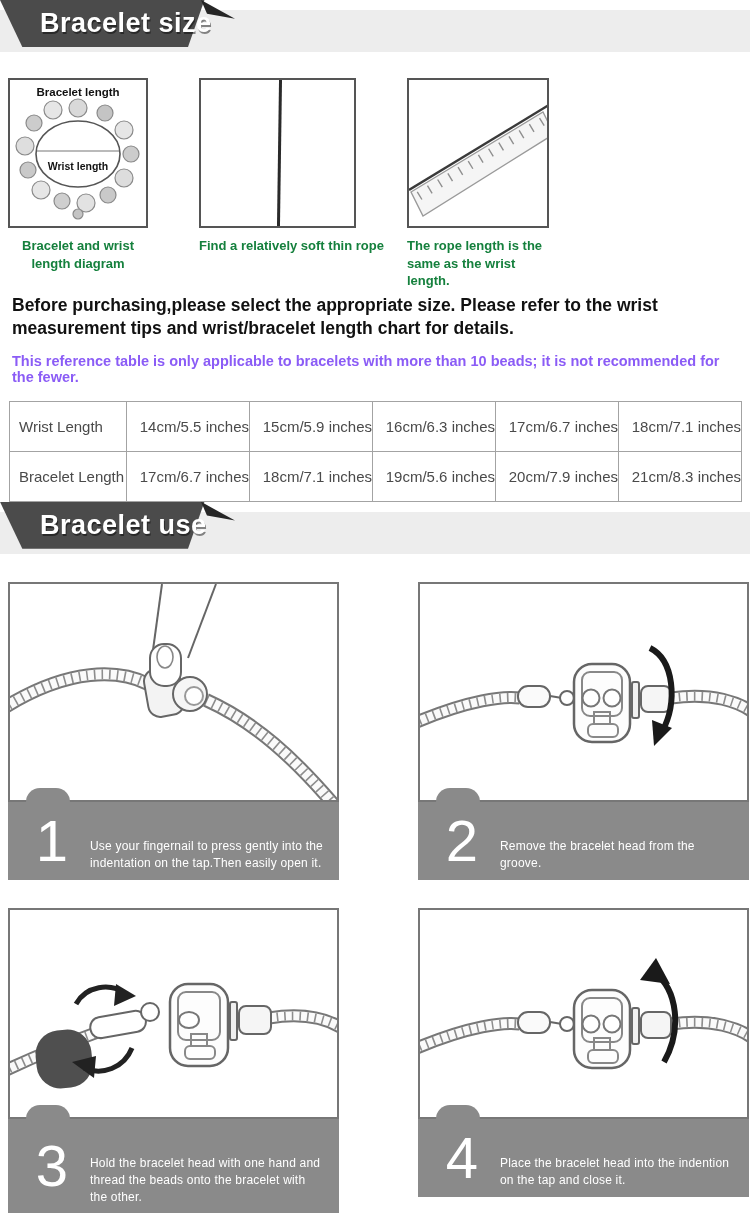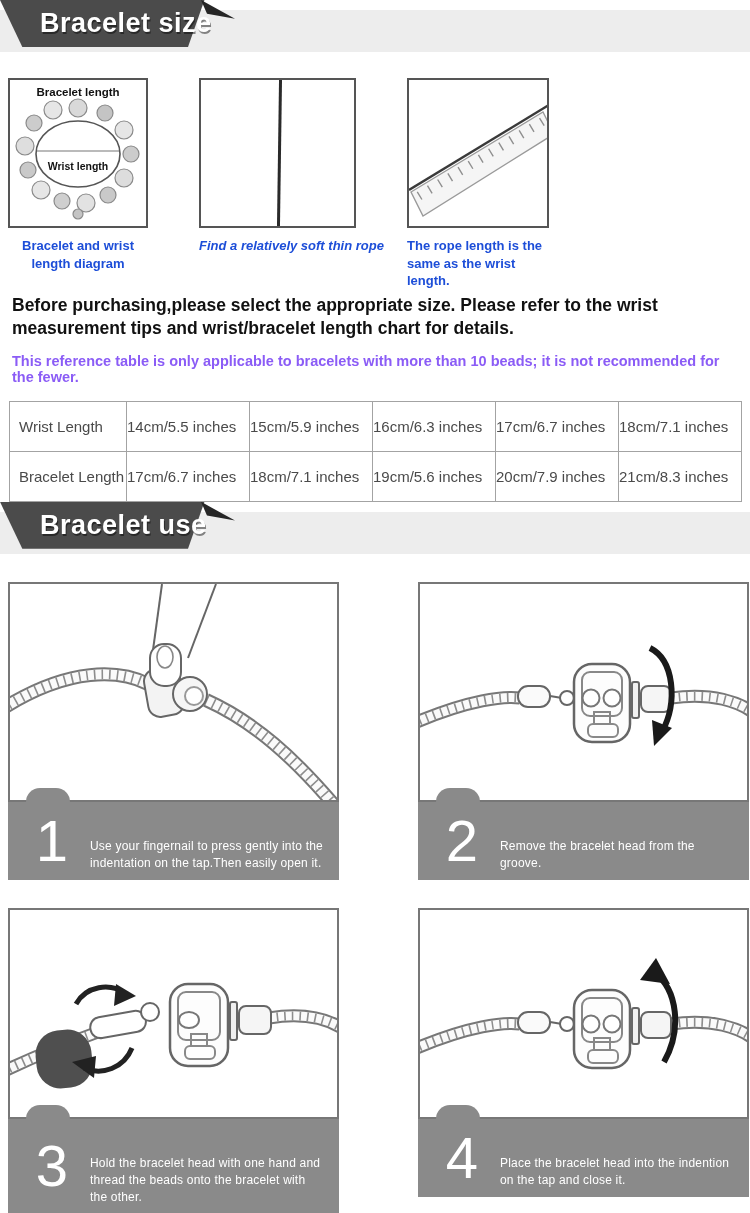--- a/index.html
+++ b/index.html
@@ -13,33 +13,33 @@
     clip-path:polygon(0 0, 87% 0, 80% 100%, 9.5% 100%); }
   .ribbon-fold { position:absolute; top:0; right:0; width:40px; height:22px; background:#262626;
     clip-path:polygon(15% 0, 100% 85%, 30% 62%); }
   .ribbon-label { position:absolute; top:8px; left:40px; font-size:27px; font-weight:bold; color:#fff;
     letter-spacing:0.5px; text-shadow:1px 2px 0 rgba(0,0,0,0.45); white-space:nowrap; }
 
   
   .measure-row { display:grid; grid-template-columns:140px 157px 142px 149px; column-gap:51px;
     margin:26px 0 0 8px; }
   .m-box { background:#fff; border:2px solid #555; height:150px; position:relative; overflow:hidden; }
-  .m-caption { margin-top:9px; font-size:13px; font-weight:bold; line-height:1.35; color:#1d4ed8; }
+  .m-caption { margin-top:9px; font-size:13px; font-weight:bold; line-height:1.35; color:#15803d; }
   .m-caption.center { text-align:center; }
-  .m-caption.nowrap { white-space:nowrap;font-style:italic; }
+  .m-caption.nowrap { white-space:nowrap; }
   .rope-line { position:absolute; left:50%; top:0; width:3px; height:100%; background:#2a2a2a; transform:rotate(0.8deg); }
 
   
   .note-bold { margin:4px 12px 0 12px; font-size:17.5px; font-weight:bold; line-height:1.32; color:#111; }
   .note-warning { margin:13px 12px 0 12px; font-size:14.5px; font-weight:bold; color:#8b5cf6; }
 
   
   table.size-table { border-collapse:collapse; table-layout:fixed; margin:16px 0 0 9px; }
   table.size-table td { border:1px solid #a3a3a3; height:50px; font-size:15px; color:#4a4a4a;
-    text-align:left; background:#fff; }
+    text-align:right; background:#fff; }
   table.size-table td.rowlabel { text-align:left; padding-left:9px; width:117px; }
   table.size-table td.val { width:123px; }
 
   .banner-row.second { margin-top:0; }
 
   
   .use-grid { display:grid; grid-template-columns:331px 331px; column-gap:79px; row-gap:28px;
     margin:28px 0 0 8px; }
   .panel { position:relative; }
   .panel-box { border:2px solid #777; background:#fff; overflow:hidden; }

